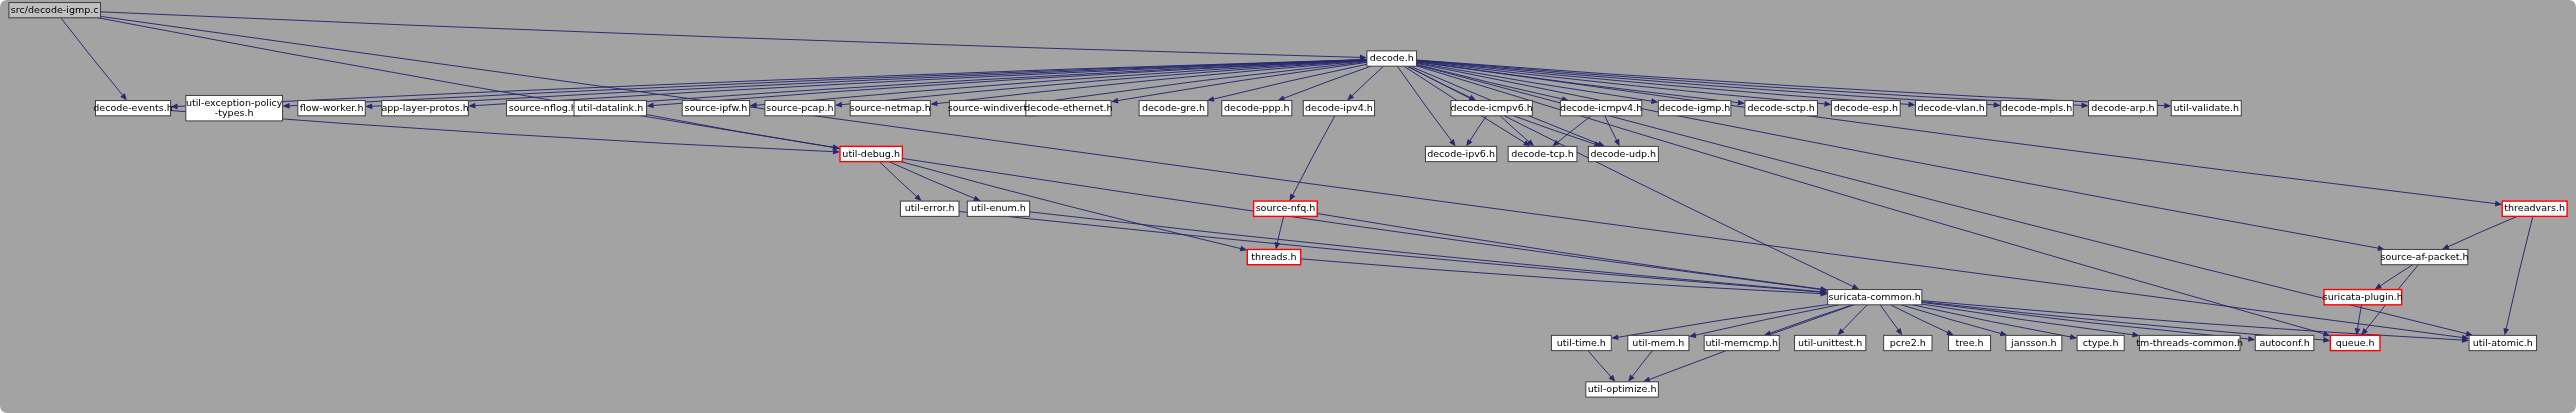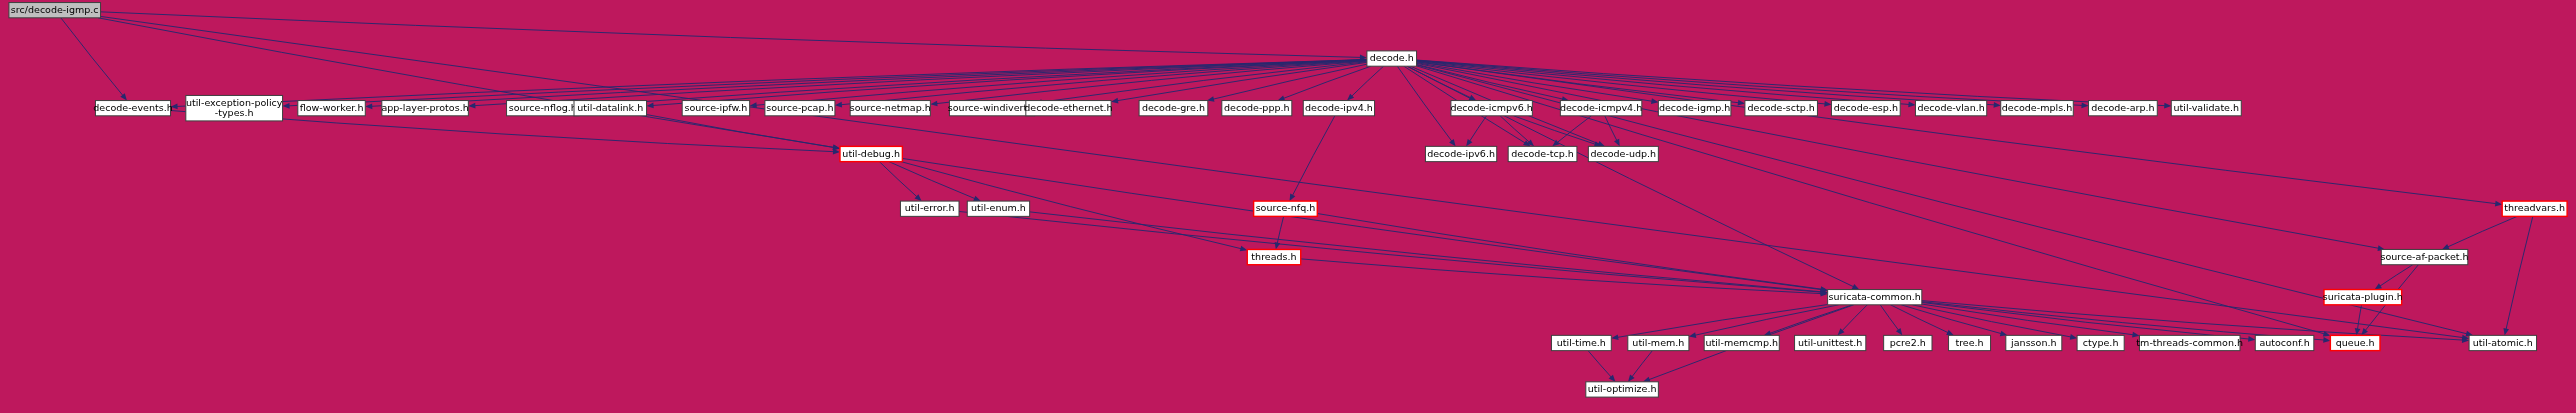--- a/index.html
+++ b/index.html
@@ -1,17 +1,17 @@
 <!DOCTYPE html>
 <html style="font-size:10.2px"><head>
 <meta charset="utf-8">
 <style>
   html,body{margin:0;padding:0;background:#ffffff;}
   body{font-family:"DejaVu Sans","Liberation Sans",sans-serif;}
-  #graph-wrap{position:relative;width:2576px;height:413px;overflow:hidden;background:#be185d;}
+  #graph-wrap{position:relative;width:2576px;height:413px;overflow:hidden;background:#a3a3a3;border-radius:7px;}
   svg{display:block;}
   .node-box{fill:#ffffff;stroke:#404040;stroke-width:1.6;}
   .node-box.root{fill:#bfbfbf;stroke:#404040;stroke-width:1.6;}
   .node-box.hl{fill:#ffffff;stroke:#ff0000;stroke-width:2.2;}
   .node-label{font-family:"DejaVu Sans","Liberation Sans",sans-serif;font-size:15px;fill:#000;
               text-anchor:middle;dominant-baseline:middle;}
   .edge{fill:none;stroke:#27286e;stroke-width:1.5;}
   .arrow{fill:#27286e;stroke:none;}
 </style>
 </head>

